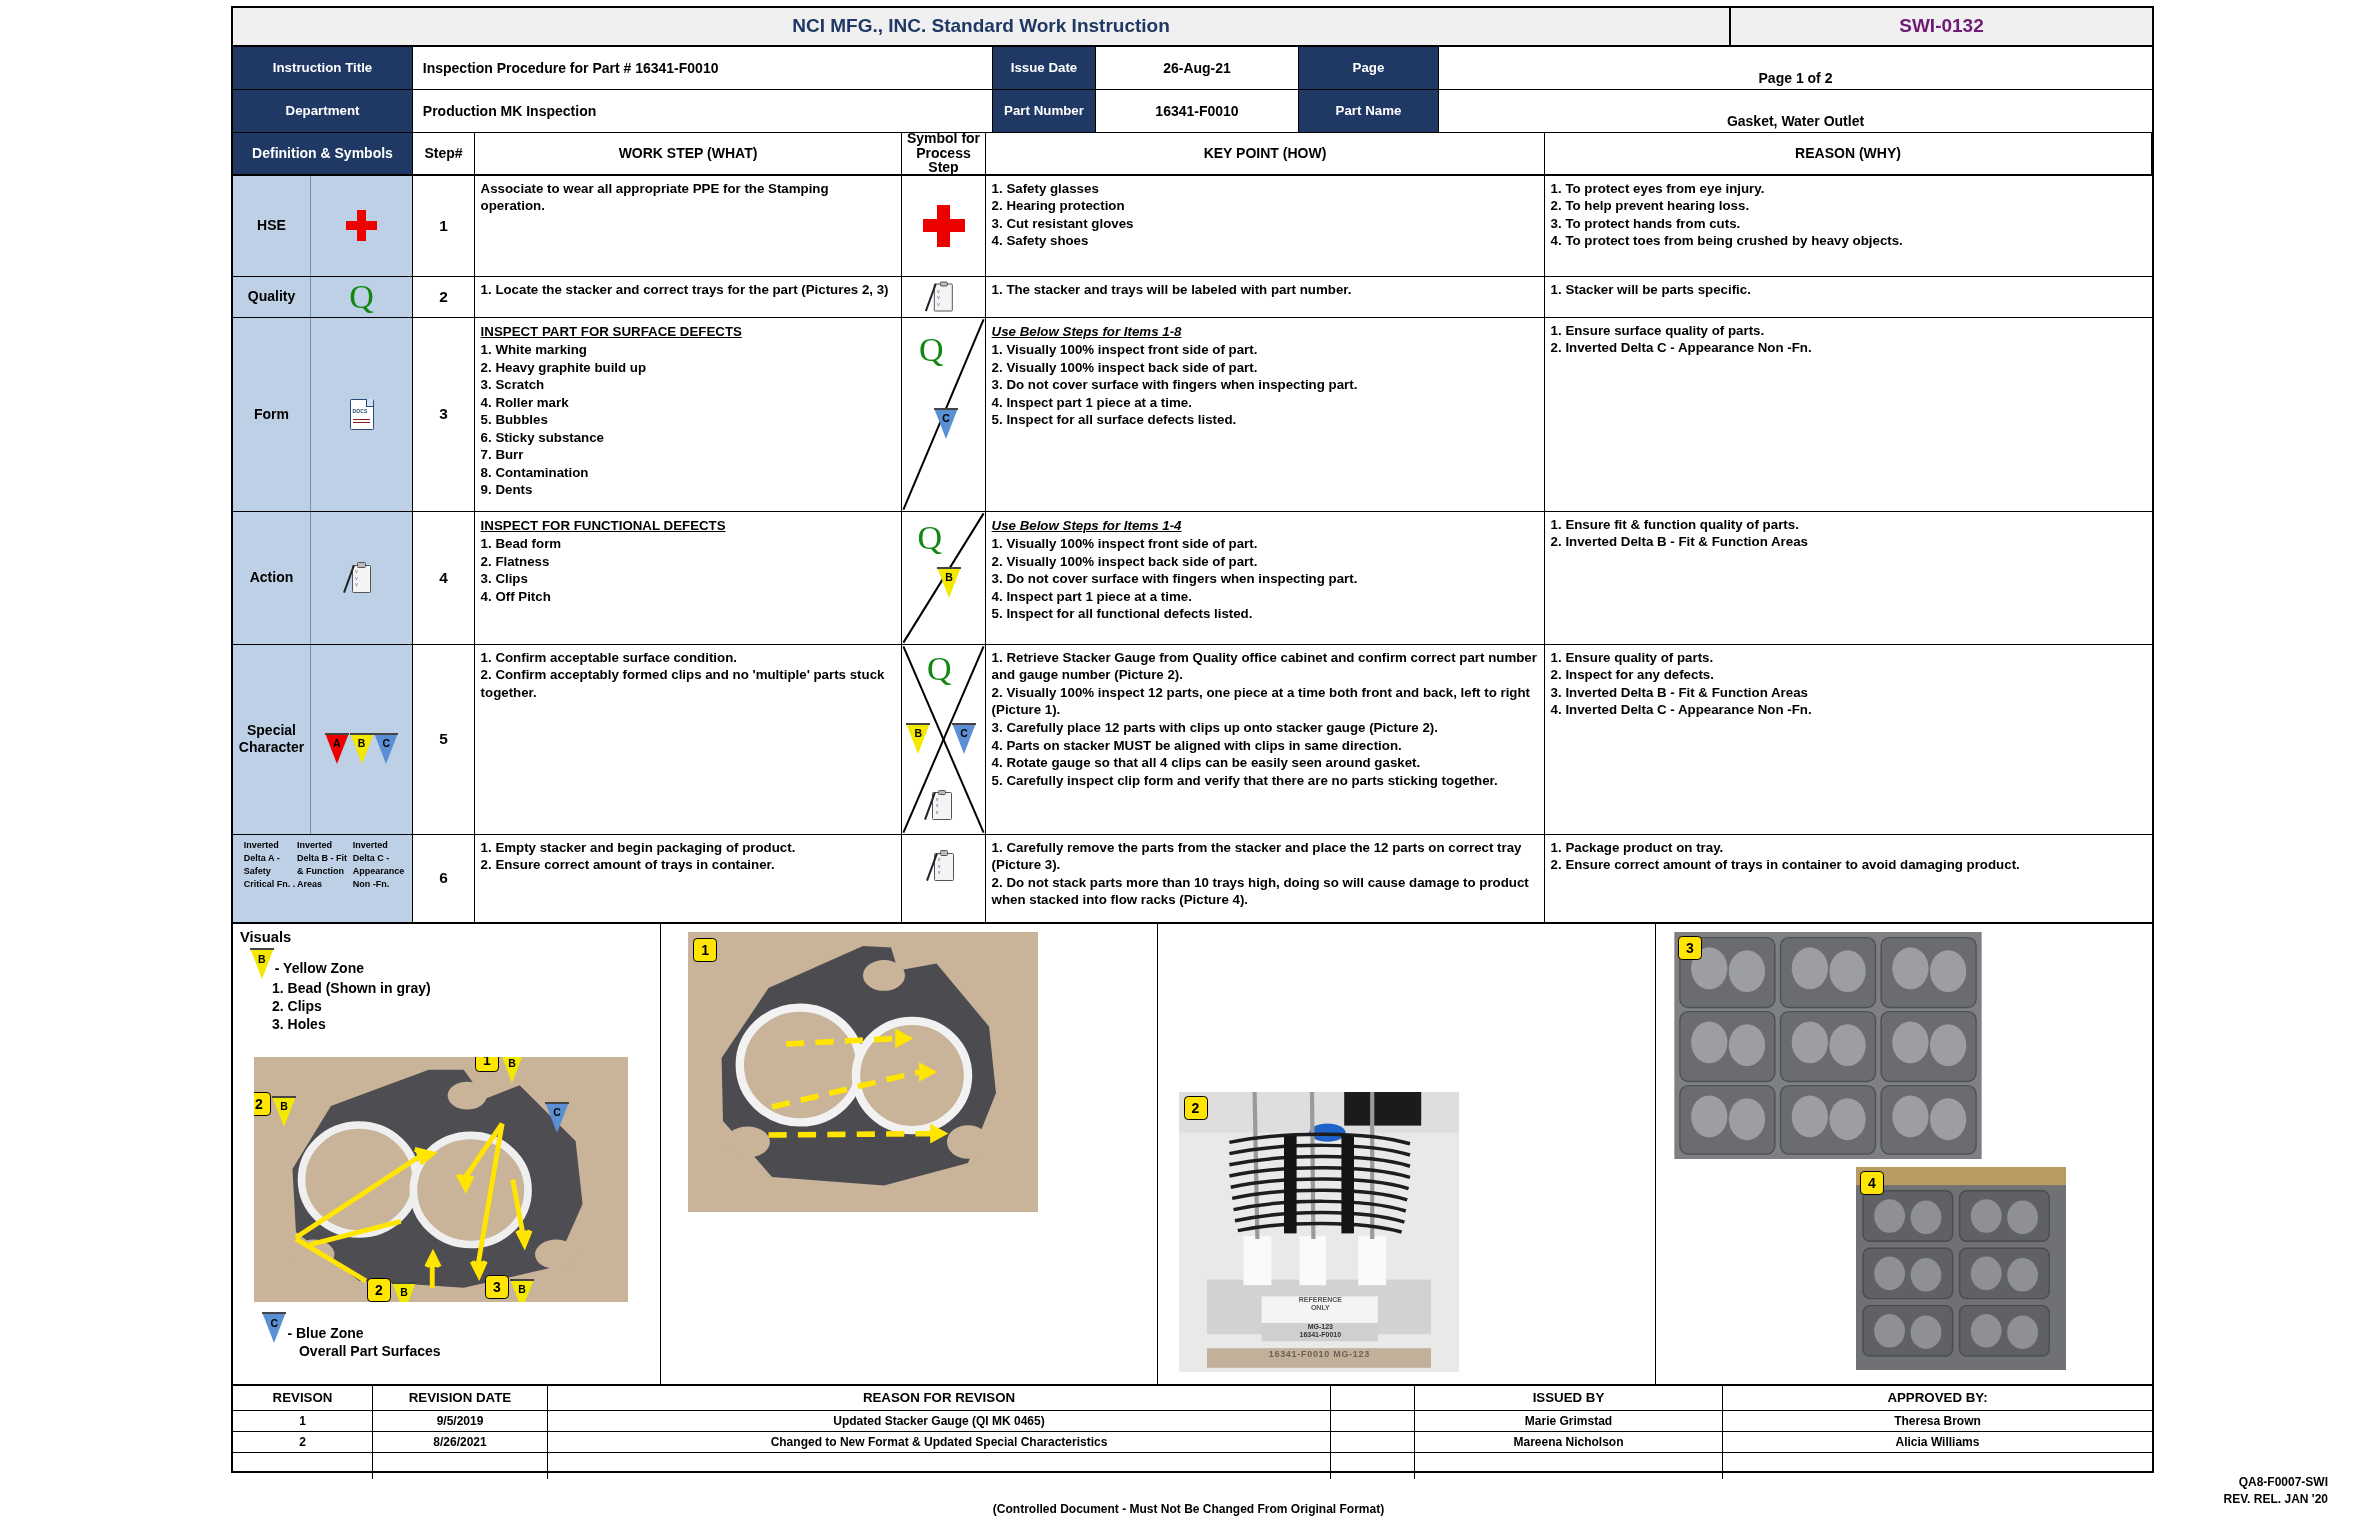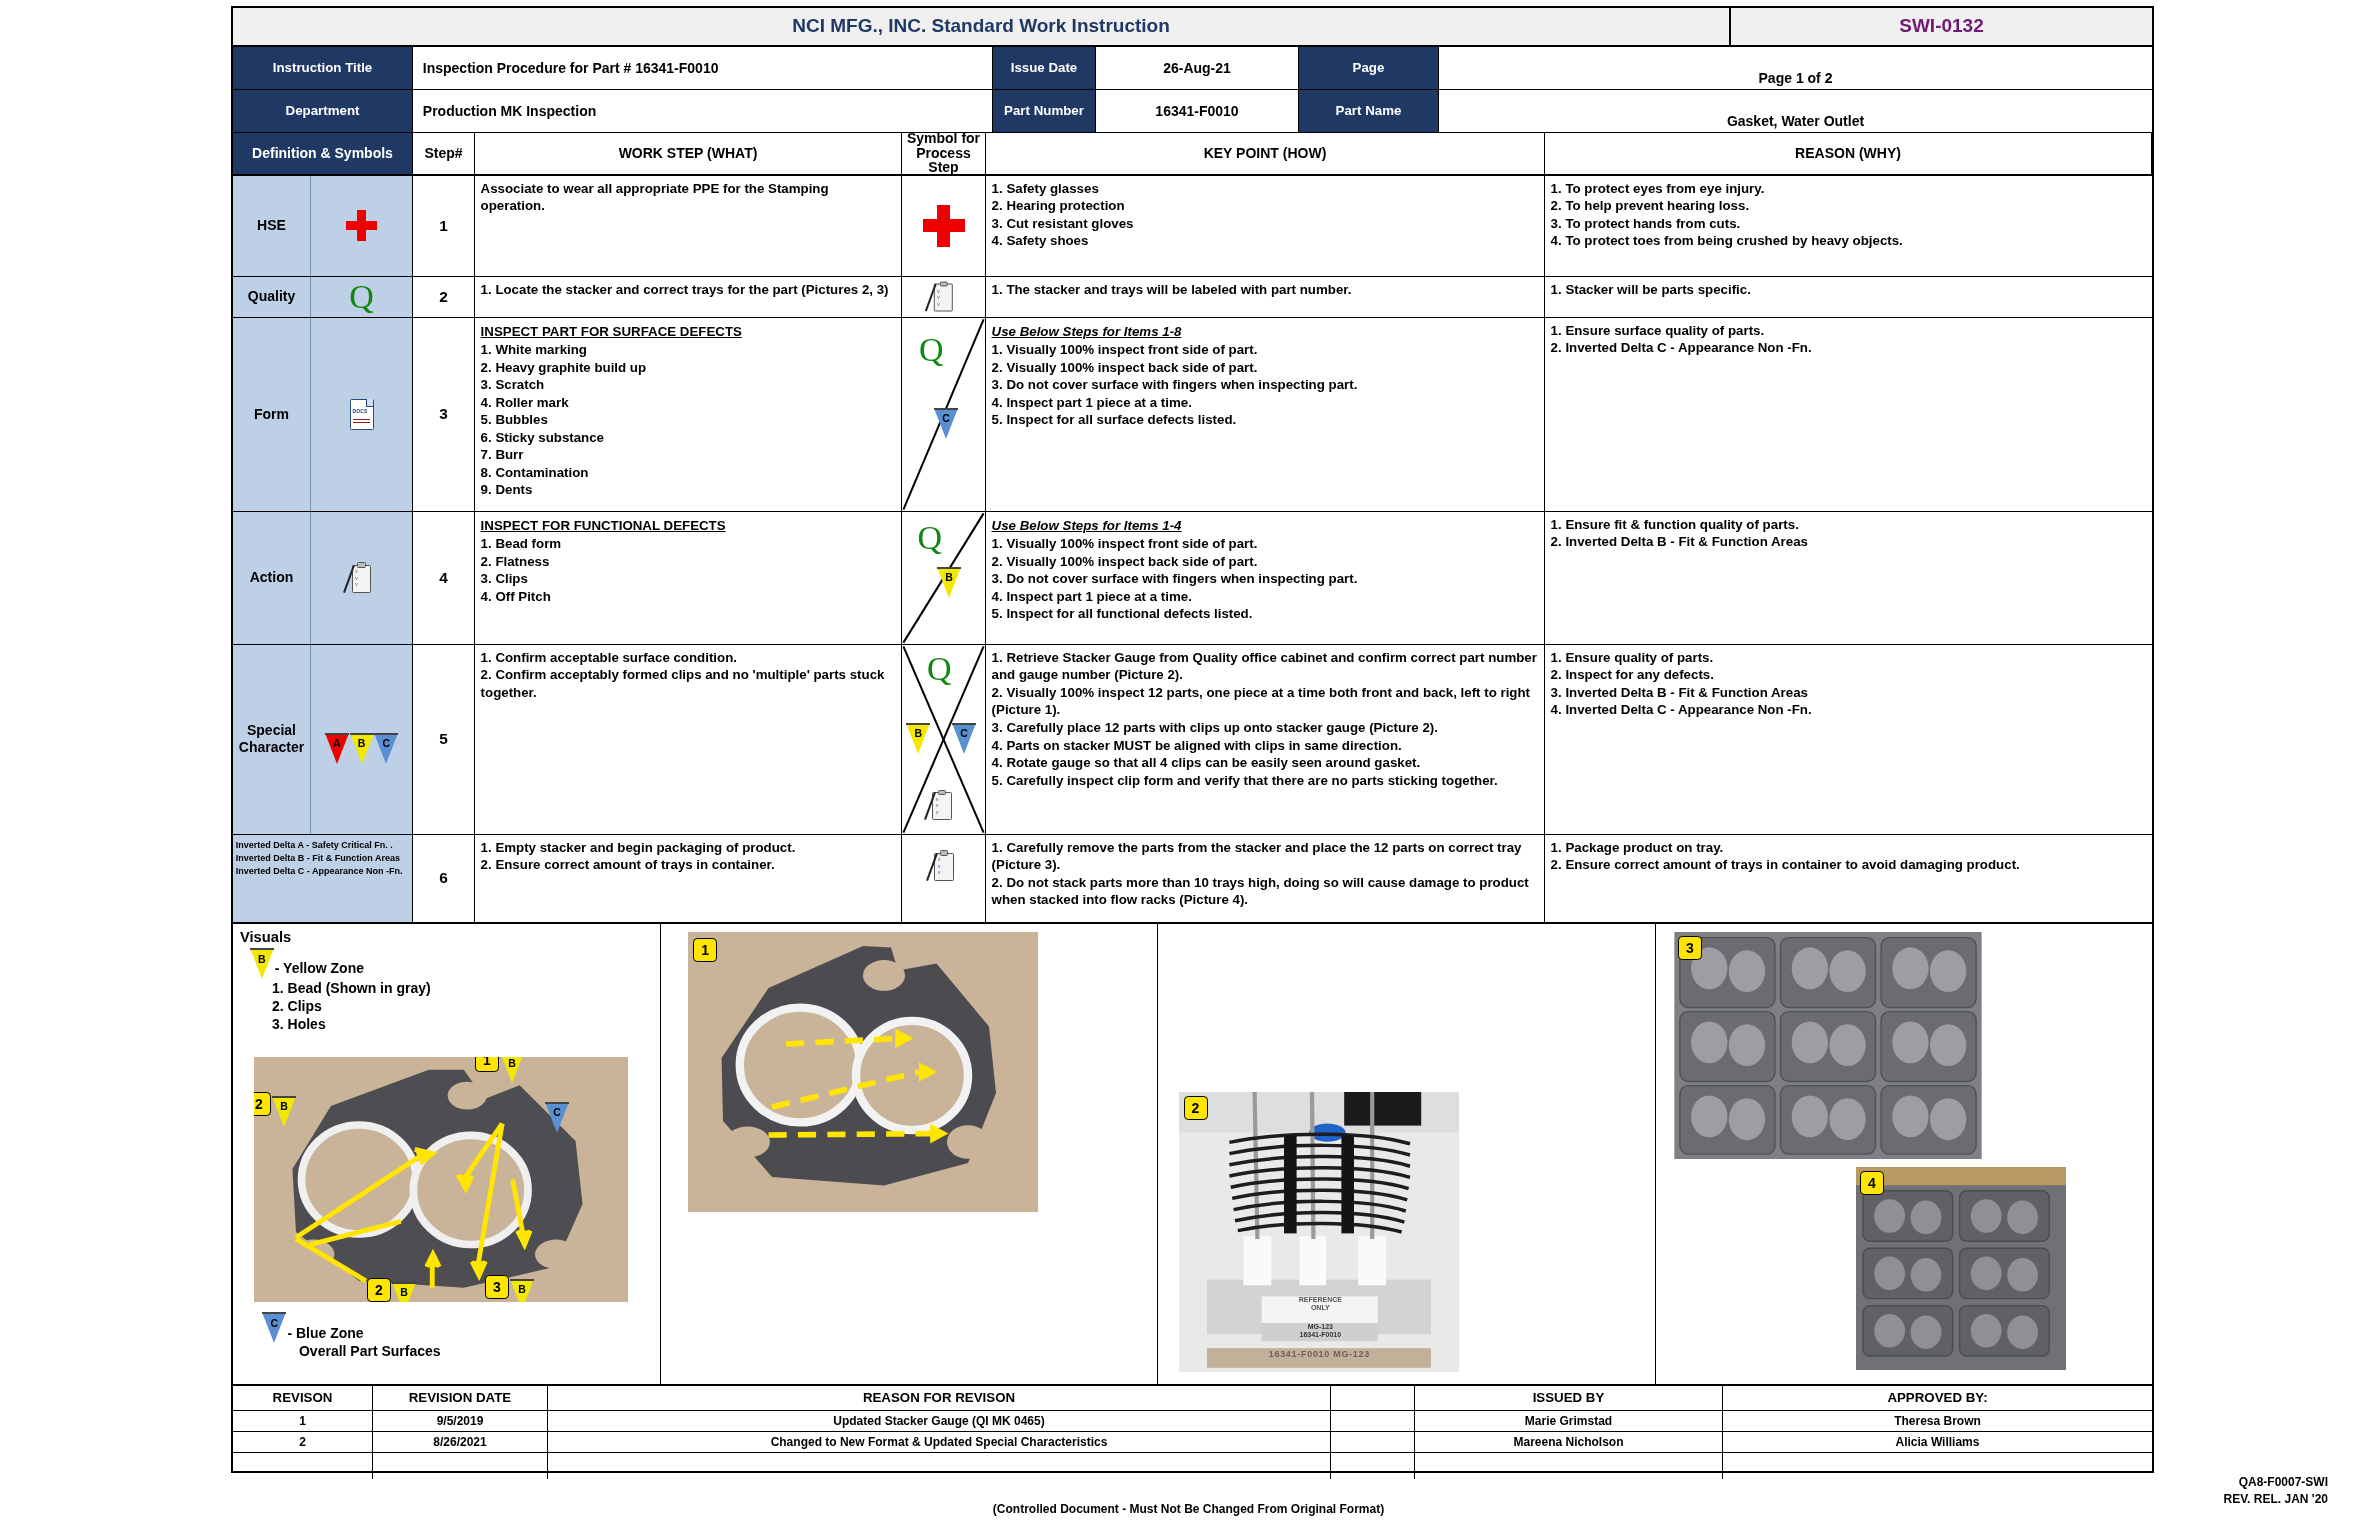--- a/index.html
+++ b/index.html
@@ -91,22 +91,22 @@
   .deflabel {
     flex:0 0 78px; display:flex; align-items:center; justify-content:center;
     font-size:14px; font-weight:bold; text-align:center; line-height:1.2;
     border-right:1.4px solid #7090b8;
   }
   .deficon {
     flex:1; display:flex; align-items:center; justify-content:center;
     position:relative;
   }
   .deflegend {
-    flex:1; display:flex; flex-direction:column; justify-content:flex-start;
-    padding:4.2px 2.8px 0 2.8px; font-size:9px; font-weight:bold; line-height:1.45;
+    flex:1; display:flex; flex-direction:row; justify-content:flex-start;
+    padding:4.2px 2.8px 0 2.8px; font-size:9px; font-weight:bold; line-height:1.45;margin-left:8px;
   }
 
   .txt { font-size:13.3px; line-height:1.32; font-weight:bold; }
   .txt-hdrline { font-size:13.3px; font-weight:bold; text-decoration:underline; line-height:1.45; }
   .txt-ital { font-size:13.3px; font-weight:bold; font-style:italic; text-decoration:underline; line-height:1.45; }
   .txt-line { display:block; }
 
   
   .cross { position:relative; width:31px; height:31px; }
   .cross::before, .cross::after {

